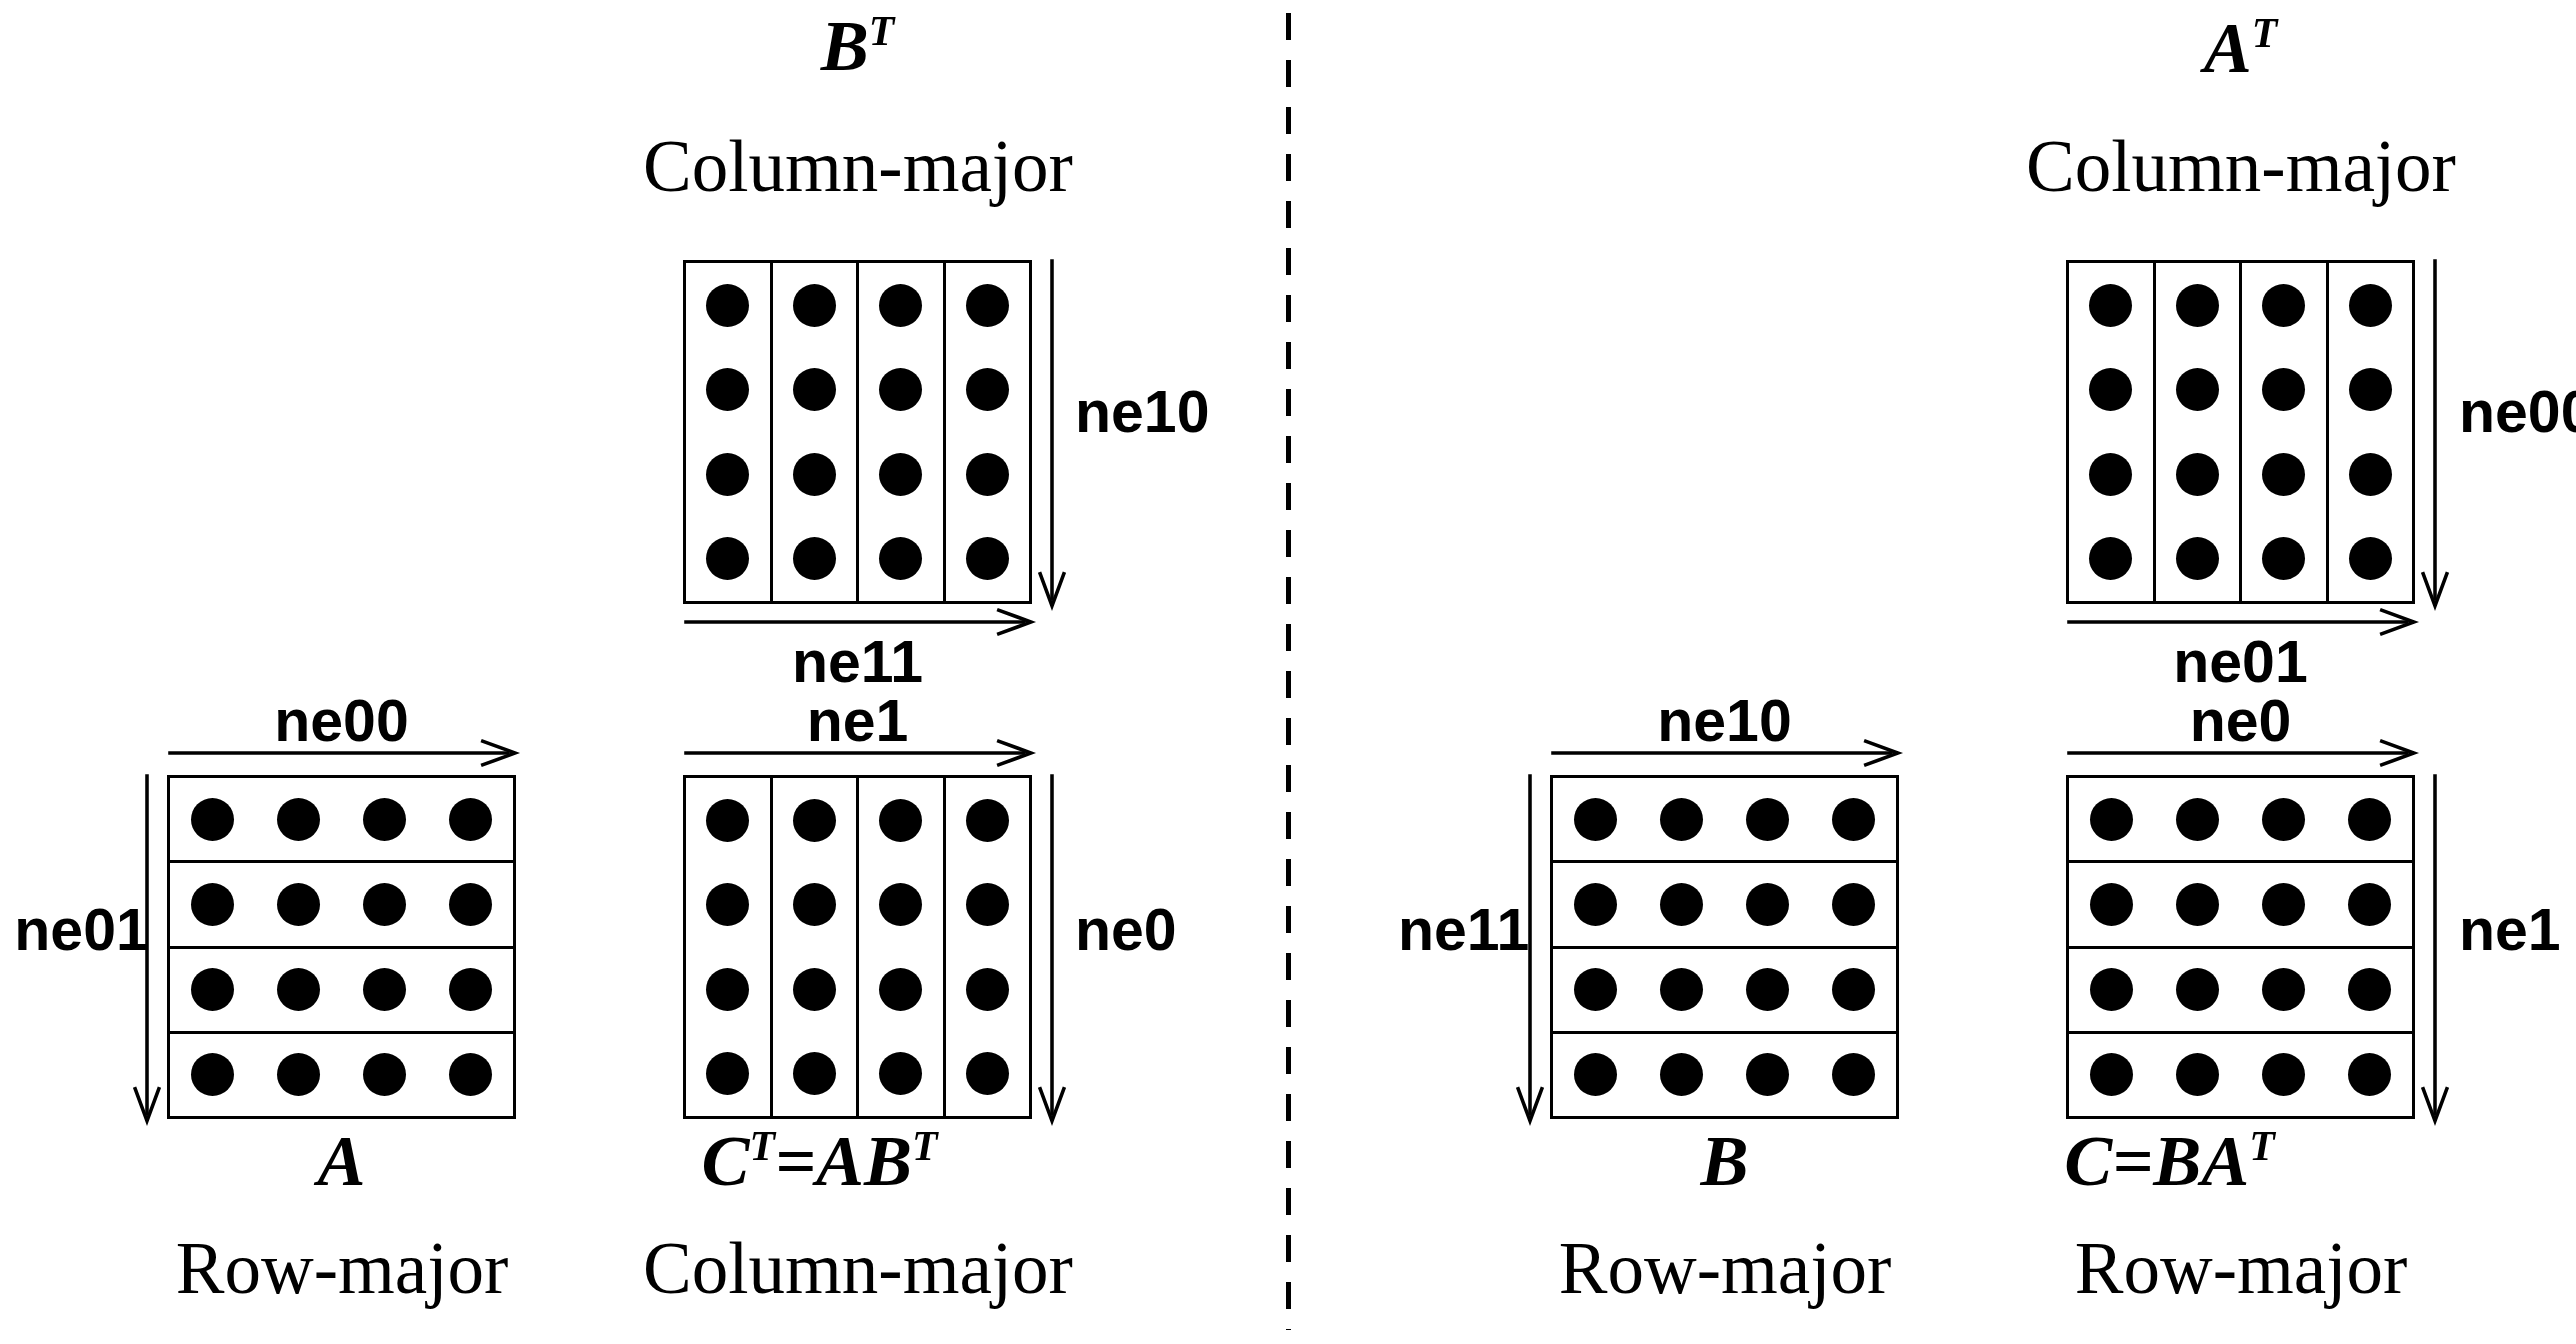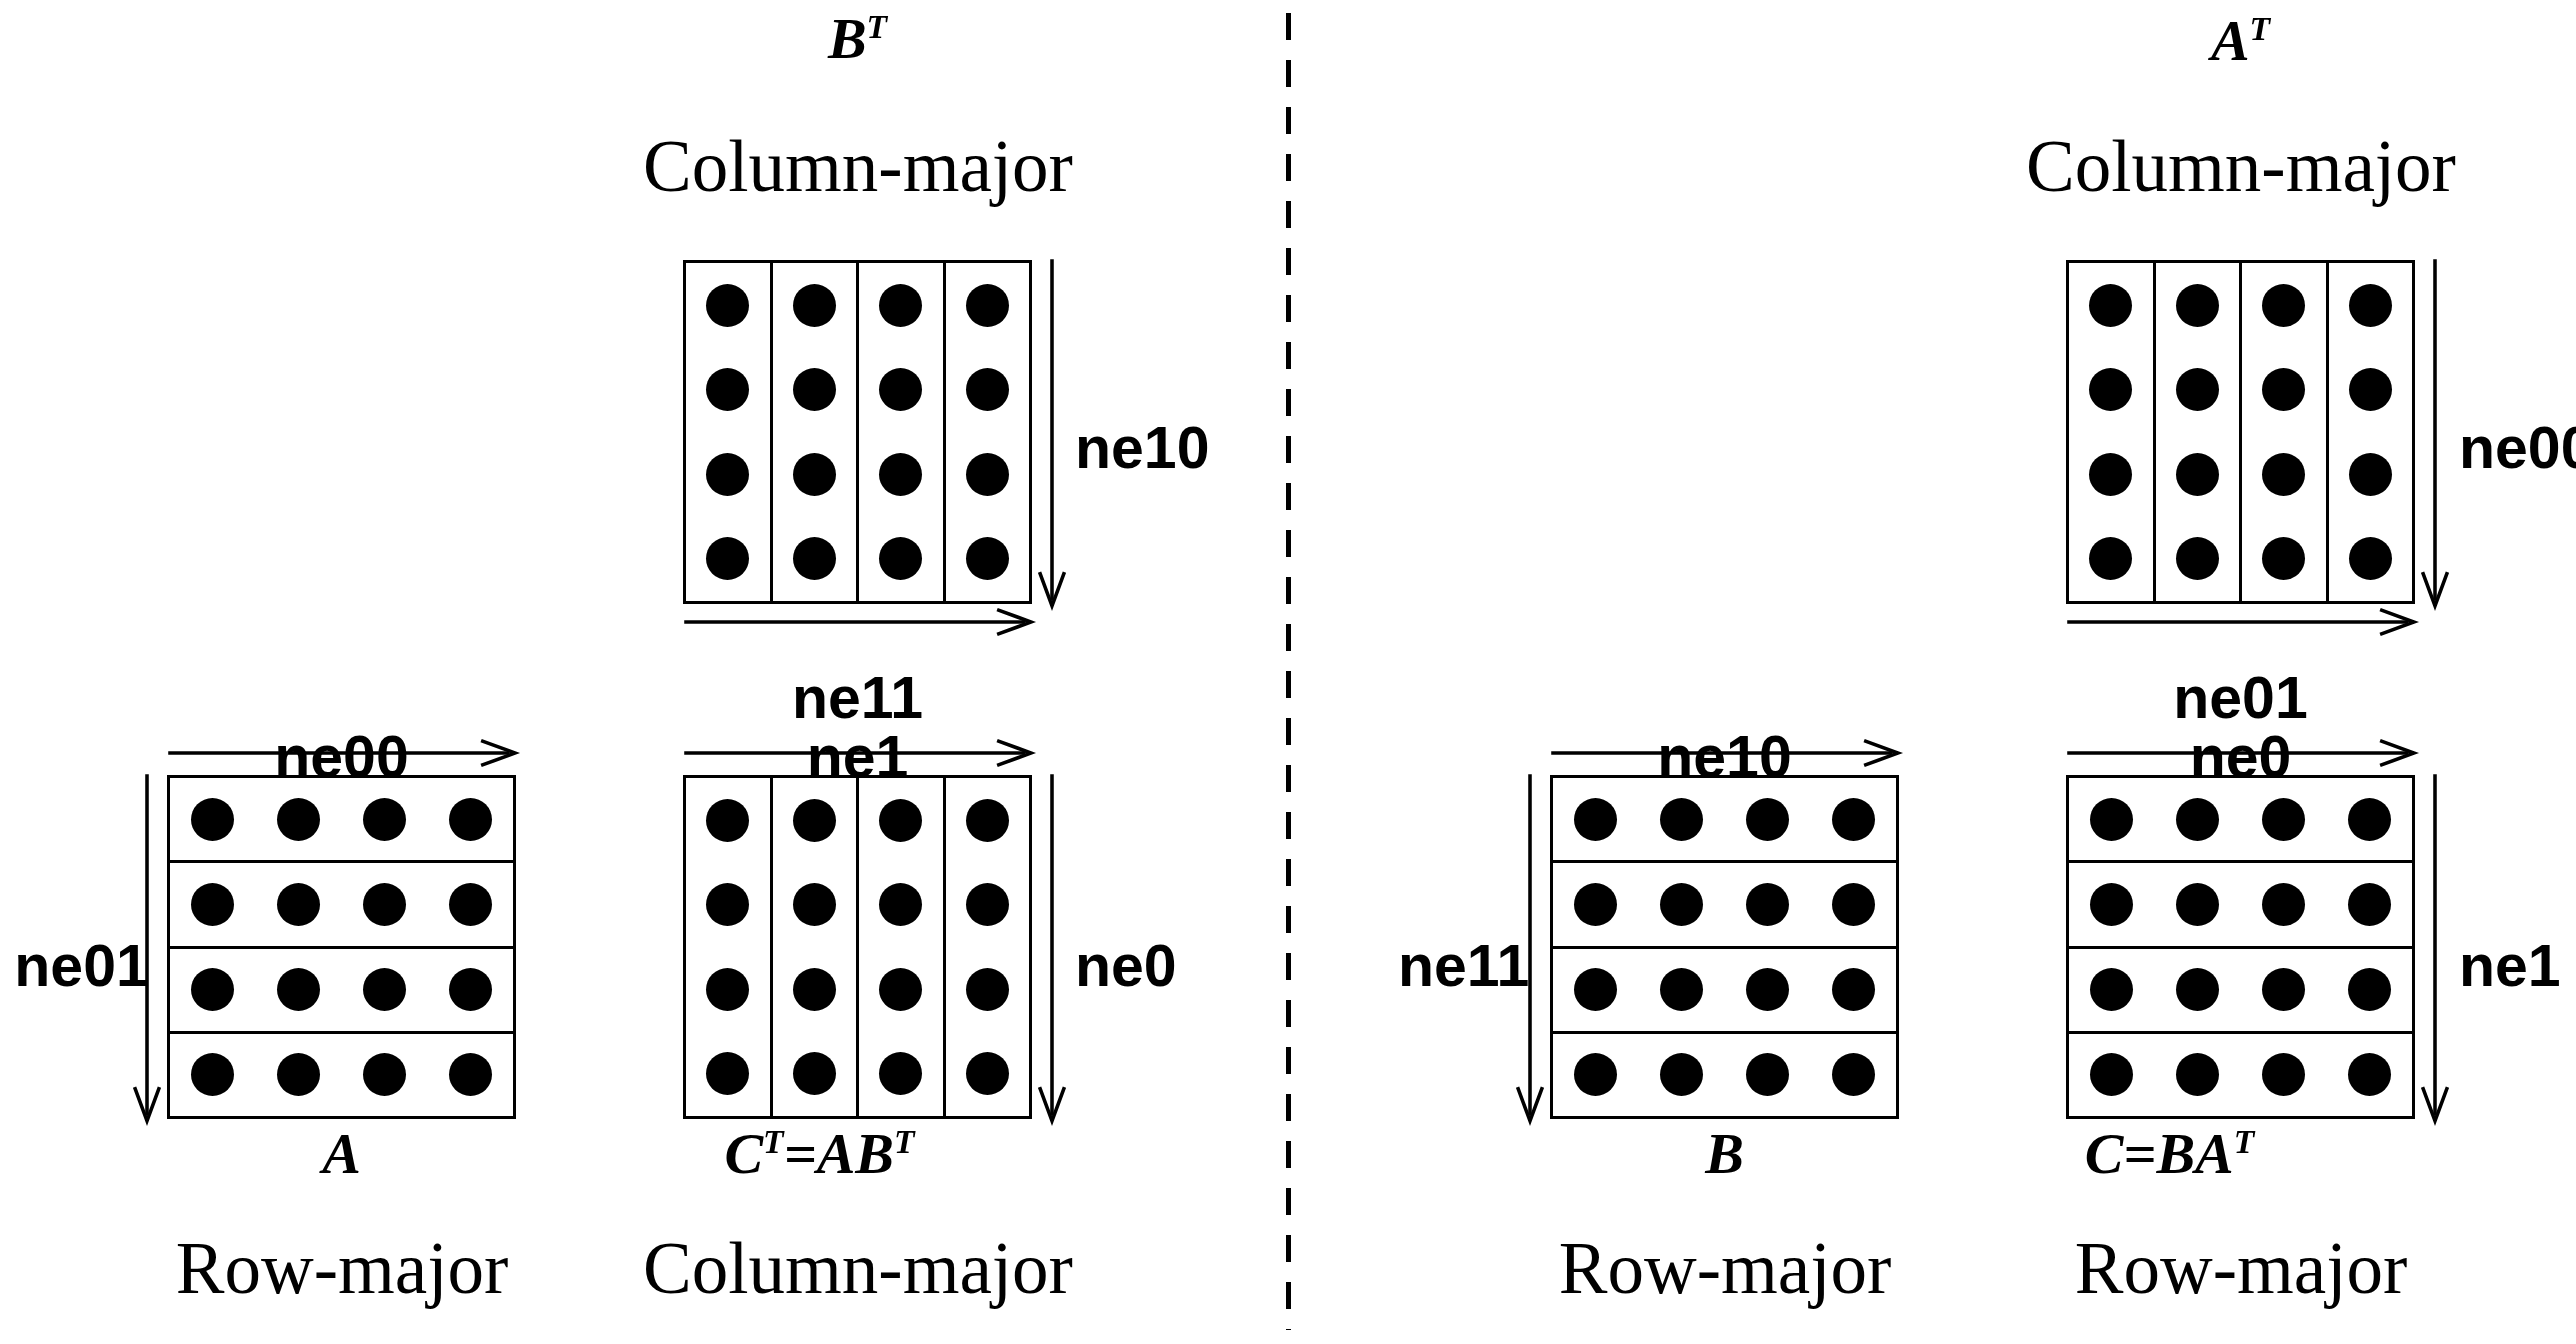--- a/index.html
+++ b/index.html
@@ -23,33 +23,32 @@
   .matrix.cols .cell:first-child { border-left: none; }
   .dot { width: 43px; height: 43px; border-radius: 50%; background: #000; }
 
   
   .axis-label {
     position: absolute;
     font-weight: bold;
     font-size: 59px;
     line-height: 1;
     white-space: nowrap;
-    margin-top: 36px;
   }
   .axis-label.centered { width: 349px; text-align: center; }
   .axis-label.rightalign { text-align: right; }
 
   .mtitle {
     position: absolute;
     width: 349px;
     text-align: center;
     font-family: "Liberation Serif", serif;
     font-style: italic;
     font-weight: bold;
-    font-size: 58px;
+    font-size: 72px;
     line-height: 1.1;
     white-space: nowrap;
   }
   .mtitle sup { font-size: 58%; }
 
   .storage {
     position: absolute;
     width: 538px;
     text-align: center;
     font-size: 73px;

